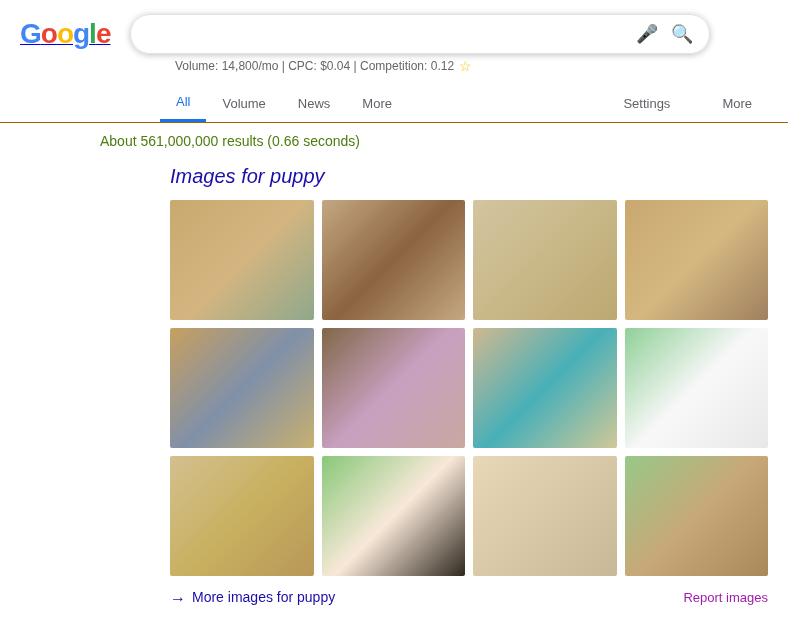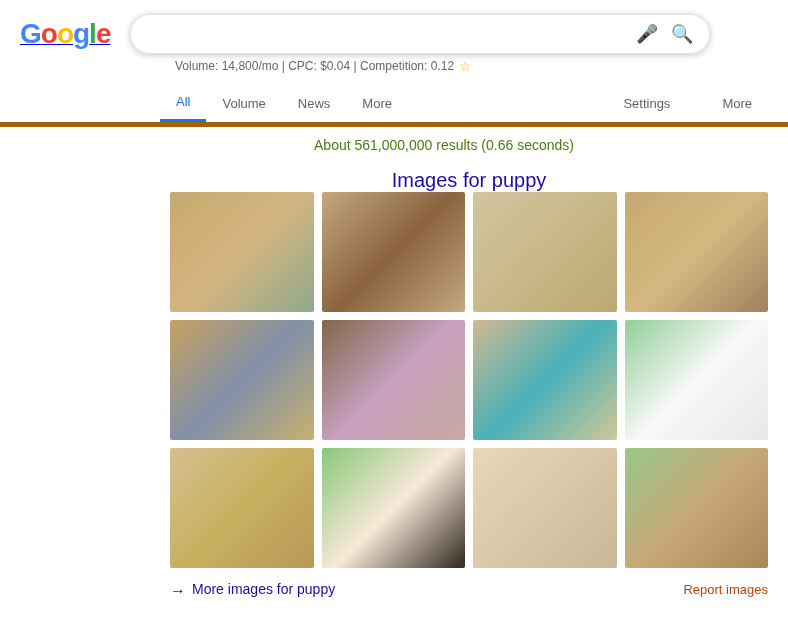--- a/index.html
+++ b/index.html
@@ -1,15 +1,15 @@
 <!DOCTYPE html>
 <html><head>
   <meta charset="utf-8">
   <style>
-    * { margin: 0; padding: 0; box-sizing: border-box; text-align: center; }
+    * { margin: 0; padding: 0; box-sizing: border-box; }
     body { font-family: Arial, sans-serif; background: #fff; width: 788px; min-height: 621px; overflow-x: hidden; }
 
     
     #header { display: flex; align-items: center; padding: 14px 20px 0 20px; gap: 20px; }
     #logo { font-size: 28px; font-weight: bold; letter-spacing: -1px; flex-shrink: 0; }
     #logo .g-blue { color: #4285F4; }
     #logo .g-red { color: #EA4335; }
     #logo .g-yellow { color: #FBBC05; }
     #logo .g-green { color: #34A853; }
 
@@ -17,40 +17,40 @@
     #search-input { border: none; outline: none; font-size: 16px; flex: 1; color: #202124; }
     .search-icons { display: flex; gap: 12px; align-items: center; }
     .mic-icon { color: #4285F4; font-size: 18px; cursor: pointer; }
     .search-icon { color: #4285F4; font-size: 18px; cursor: pointer; }
 
     
     #keyword-stats { margin-left: 175px; font-size: 12px; color: #666; padding: 4px 0; display: flex; align-items: center; gap: 5px; }
     #keyword-stats .star { color: #fbbc05; font-size: 14px; }
 
     
-    #nav { display: flex; align-items: center; padding: 6px 0 0 160px; border-bottom: 5px solid #a16207; margin-bottom: 10px; }
+    #nav { display: flex; align-items: center; padding: 6px 0 0 160px; border-bottom: 1px solid #a16207; margin-bottom: 10px; }
     .nav-tab { padding: 10px 16px; font-size: 13px; color: #5f6368; cursor: pointer; text-decoration: none; display: flex; align-items: center; gap: 5px; white-space: nowrap; }
     .nav-tab.active { color: #1a73e8; border-bottom: 3px solid #1a73e8; font-weight: 500; }
     .nav-right { margin-left: auto; display: flex; gap: 20px; padding-right: 20px; }
 
     
     #results-count { margin-left: 100px; font-size: 14px; color: #4d7c0f; margin-bottom: 16px; }
 
     
     #images-section { margin: 0 20px 0 170px; }
-    #images-heading { font-size: 20px; color: #1a0dab; font-weight: normal; }
+    #images-heading { font-size: 20px; color: #1a0dab; margin-bottom: 12px; font-weight: normal; font-style: italic; }
 
     .image-grid { display: grid; grid-template-columns: repeat(4, 1fr); gap: 8px; margin-bottom: 8px; }
     .image-cell { width: 100%; height: 120px; background: #f0f0f0; overflow: hidden; border-radius: 2px; cursor: pointer; }
 
     
     #more-images { margin-left: 170px; margin-top: 12px; display: flex; justify-content: space-between; padding: 0 20px 20px 0; align-items: center; }
     #more-images-link { color: #1a0dab; font-size: 14px; display: flex; align-items: center; gap: 6px; cursor: pointer; text-decoration: none; }
     .arrow-icon { font-size: 16px; }
-    #report-images { font-size: 13px; color: #c2410c; cursor: pointer; padding-left: 20px; }
+    #report-images { font-size: 13px; color: #a21caf; cursor: pointer; padding-left: 20px; }
 
     
     .cell-1 { background: linear-gradient(135deg, #c8a96e 0%, #d4b580 50%, #8fa88c 100%); }
     .cell-2 { background: linear-gradient(135deg, #c4a882 0%, #8b6340 50%, #c4a882 100%); }
     .cell-3 { background: linear-gradient(135deg, #d4c4a0 0%, #c8b888 50%, #bca870 100%); }
     .cell-4 { background: linear-gradient(135deg, #c8a870 0%, #d4b880 50%, #a08060 100%); }
     .cell-5 { background: linear-gradient(135deg, #c8a060 0%, #8090a8 50%, #c8b070 100%); }
     .cell-6 { background: linear-gradient(135deg, #806848 0%, #c8a0c0 50%, #c8a8a0 100%); }
     .cell-7 { background: linear-gradient(135deg, #d0b890 0%, #48b0b8 50%, #d0c898 100%); }
     .cell-8 { background: linear-gradient(135deg, #90d098 0%, #f8f8f8 50%, #e8e8e8 100%); }

